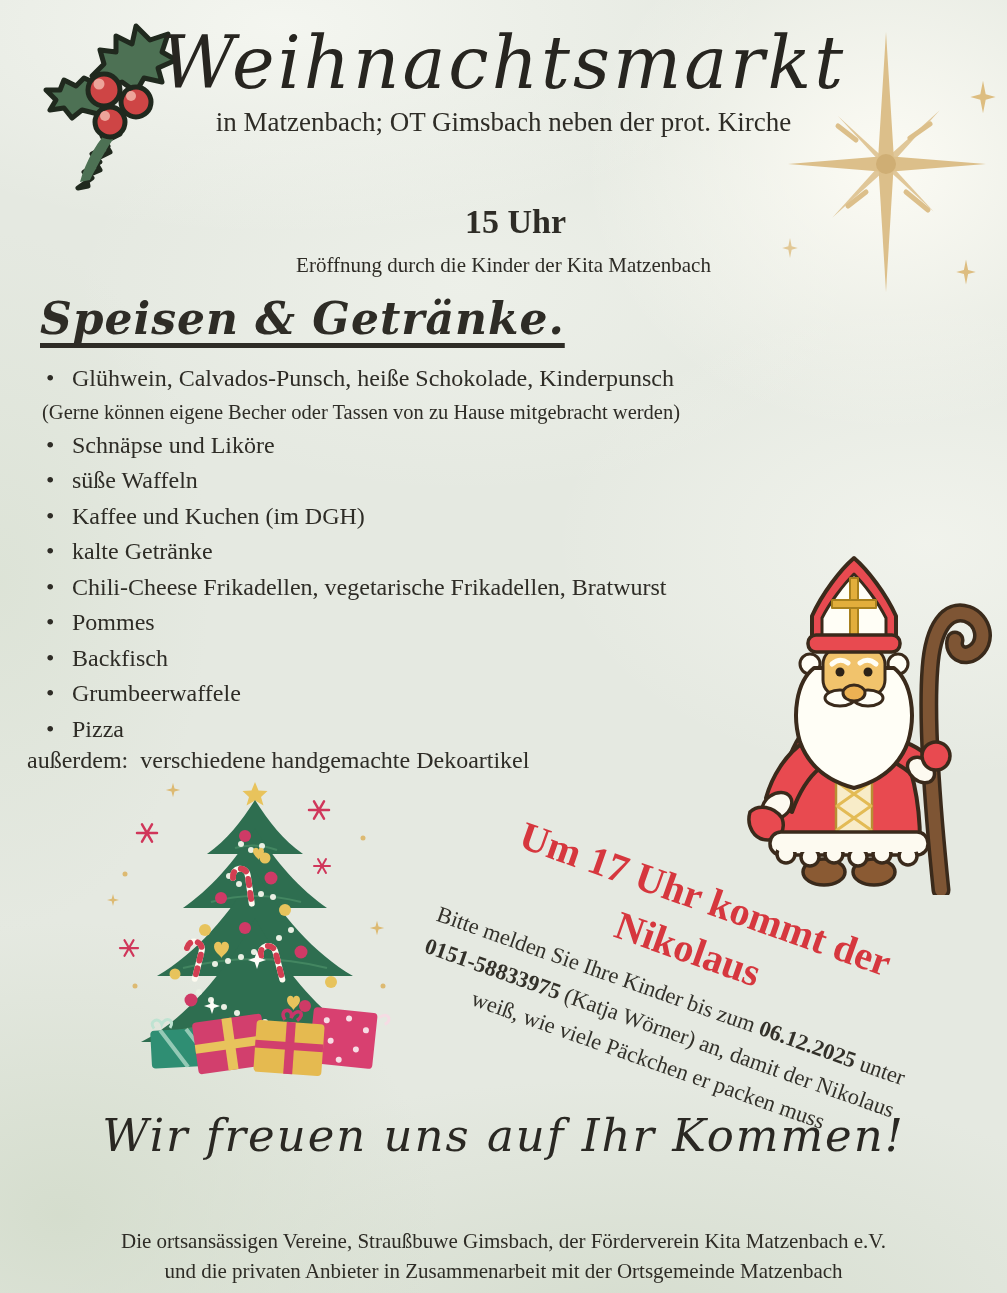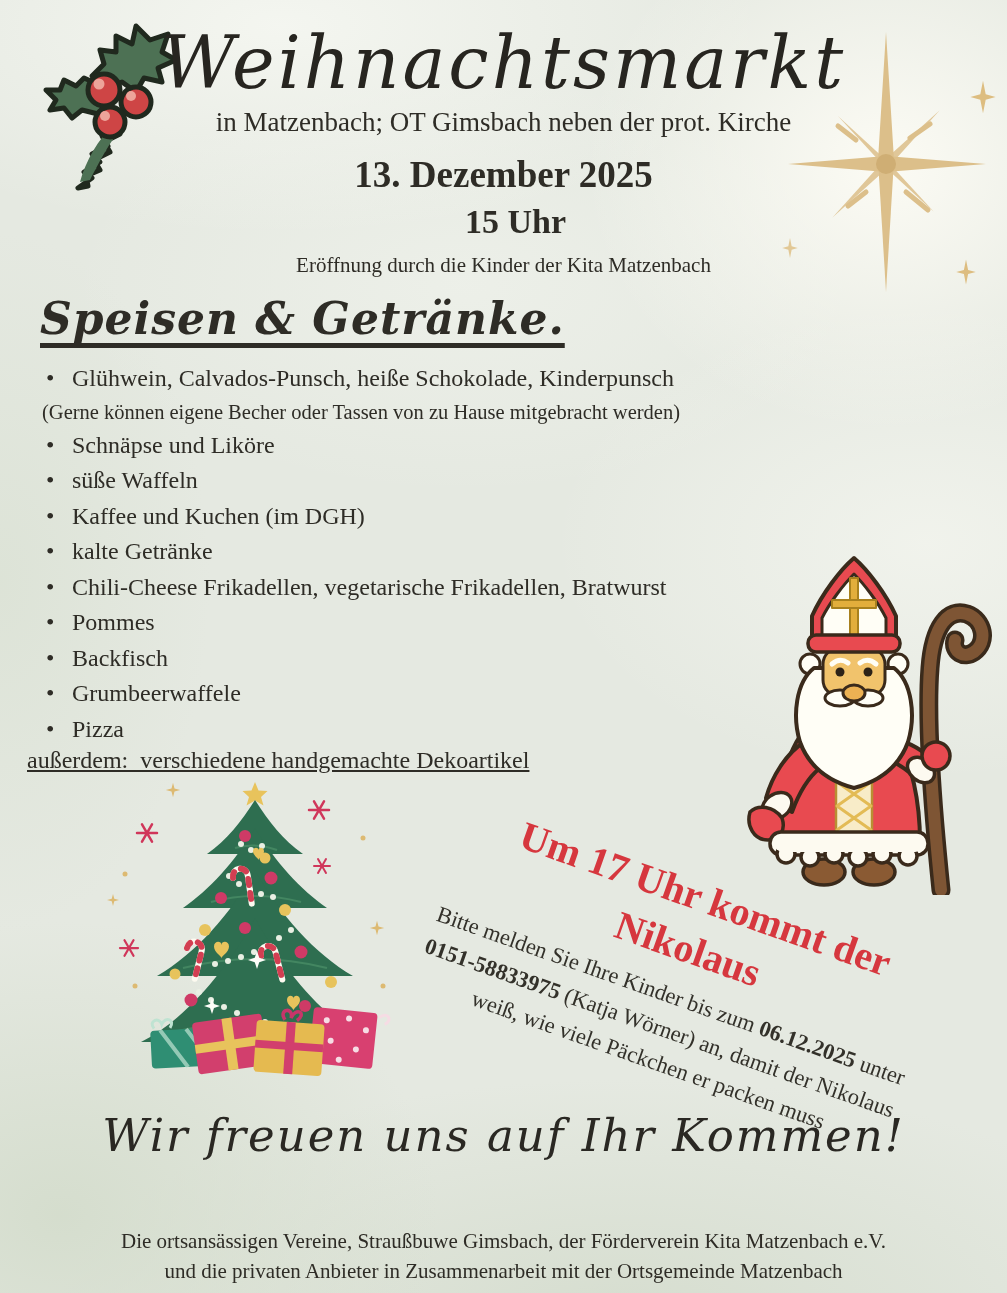--- a/index.html
+++ b/index.html
@@ -26,21 +26,21 @@
   .time-line{top:200px;font-size:34px;line-height:44px;font-weight:700;padding-left:24px;}
   .opening-line{top:250px;font-size:21px;line-height:30px;text-align:center;}
   .menu-heading{
     left:40px;top:290px;font-size:44px;line-height:58px;font-weight:600;letter-spacing:1px;
     text-decoration:underline;text-decoration-thickness:5px;text-underline-offset:9px;
   }
   .menu-list{left:46px;top:361px;width:780px;}
   .menu-item{display:flex;font-size:24px;line-height:35.5px;}
   .menu-item .bullet{width:26px;flex:0 0 26px;}
   .menu-note{font-size:20.5px;line-height:31px;margin-left:-4px;}
-  .extra-line{left:27px;top:745px;font-size:24px;line-height:30px;white-space:pre-wrap;text-decoration:underline;}
+  .extra-line{left:27px;top:745px;font-size:24px;line-height:30px;white-space:pre-wrap;}
   .red-rotated{
     left:500px;top:798px;width:455px;
     transform:rotate(19.5deg);transform-origin:0 0;
     text-align:center;color:#d6373e;font-weight:700;
     font-size:40px;line-height:53px;
   }
   .black-rotated{
     left:422px;top:890px;width:540px;
     transform:rotate(19.5deg);transform-origin:0 0;
     text-align:center;font-size:22.5px;line-height:34px;color:#33312a;
@@ -87,21 +87,20 @@
       </g>
       <circle cx="108" cy="134" r="10" fill="#cfae74"></circle>
       <path transform="translate(205,67) scale(0.9)" d="M0,-18 L3,-3 L14,0 L3,3 L0,18 L-3,3 L-14,0 L-3,-3 Z" fill="#ddbd80"></path>
       <path transform="translate(188,242) scale(0.7)" d="M0,-18 L3,-3 L14,0 L3,3 L0,18 L-3,3 L-14,0 L-3,-3 Z" fill="#ddbd80"></path>
       <path transform="translate(12,218) scale(0.55)" d="M0,-18 L3,-3 L14,0 L3,3 L0,18 L-3,3 L-14,0 L-3,-3 Z" fill="#ddbd80" opacity="0.8"></path>
     </g>
   </svg>
 
   <div class="abs center title script">Weihnachtsmarkt</div>
   <div class="abs center subtitle">in Matzenbach; OT Gimsbach neben der prot. Kirche</div>
-  <div class="abs center date-line">13. Dezember 2025</div>
   <div class="abs center time-line">15 Uhr</div>
   <div class="abs center opening-line">Eröffnung durch die Kinder der Kita Matzenbach</div>
 
   <div class="abs menu-heading script">Speisen &amp; Getränke.</div>
 
   <div class="abs menu-list">
     <div class="menu-item">
       <span class="bullet">•</span>
       <span>Glühwein, Calvados-Punsch, heiße Schokolade, Kinderpunsch</span>
     </div>

